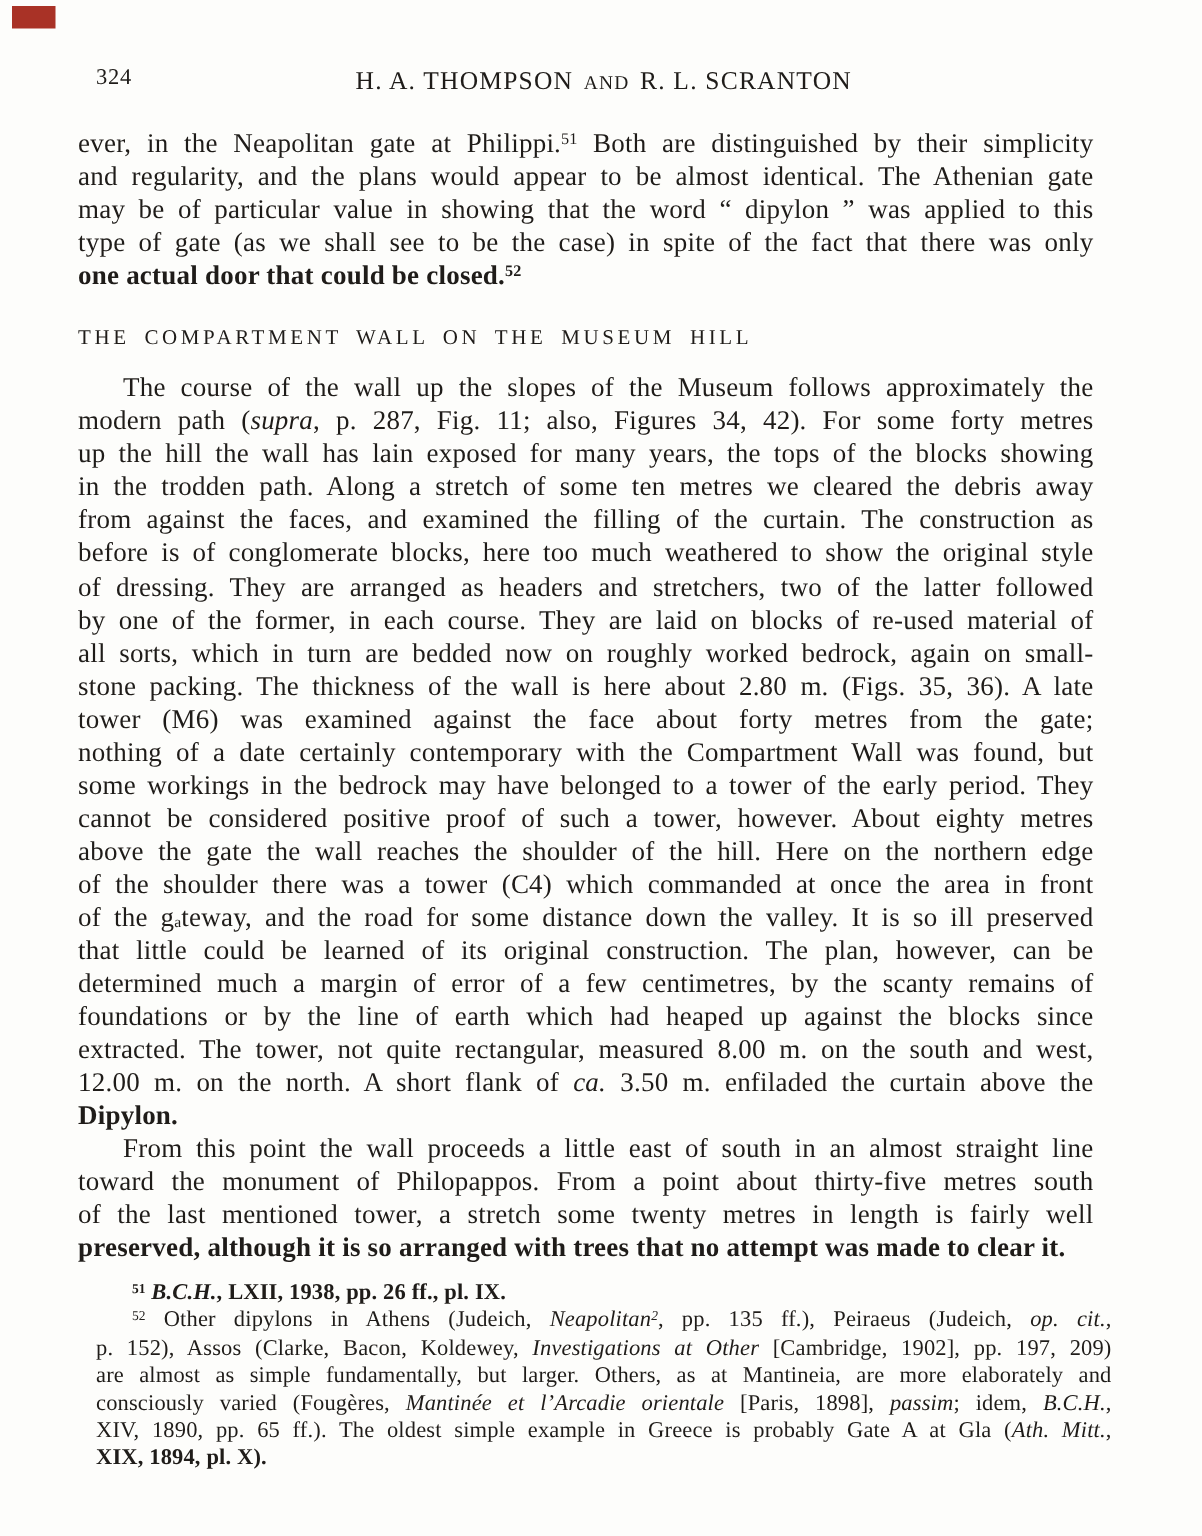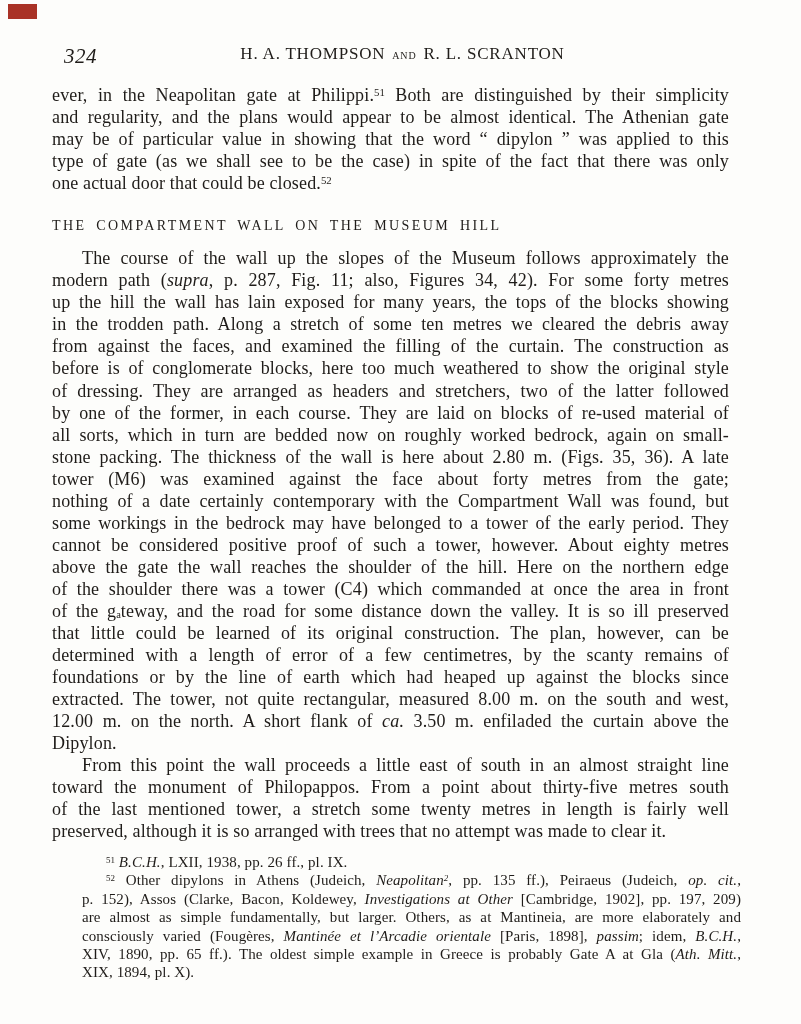--- a/index.html
+++ b/index.html
@@ -30,31 +30,30 @@
     top: 44px;
     width: 677px;
     height: 22px;
     font-size: 17px;
     letter-spacing: 0.8px;
   }
   .page-num {
     position: absolute;
     left: 0;
     top: 0;
-    font-size: 21px;
+    font-size: 15px;
     letter-spacing: 0.5px;
-    font-style: italic;
   }
   .rh-title {
     width: 100%;
     text-align: center;
     white-space: nowrap;
   }
   .rh-title .conj {
-    font-size: 10px;
+    font-size: 13px;
     text-transform: uppercase;
     letter-spacing: 0.8px;
     margin: 0 7px;
   }
   .body-text {
     position: absolute;
     left: 52px;
     top: 84px;
     width: 677px;
     font-size: 18px;
@@ -64,20 +63,21 @@
     height: 22.05px;
     line-height: 22.05px;
     text-align: justify;
     text-align-last: justify;
     white-space: nowrap;
     overflow: visible;
   }
   .line.nj {
     text-align: left;
     text-align-last: left;
+    font-weight: bold;
   }
   .line.ind {
     text-indent: 30px;
   }
   .section-heading {
     margin-top: 22px;
     height: 20px;
     line-height: 20px;
     text-align: left;
     font-size: 14px;
@@ -90,21 +90,20 @@
     position: absolute;
     left: 64px;
     top: 853px;
     width: 677px;
     font-size: 15px;
     letter-spacing: 0.1px;
   }
   .footnotes .line {
     height: 18.4px;
     line-height: 18.4px;
-    margin-left: 18px;
   }
   .footnotes .line.ind {
     text-indent: 24px;
   }
   .it { font-style: italic; }
   .sup {
     font-size: 0.6em;
     position: relative;
     top: -0.45em;
     letter-spacing: 0;
@@ -147,21 +146,21 @@
       <div class="line"><span>all sorts, which in turn are bedded now on roughly worked bedrock, again on small-</span></div>
       <div class="line"><span>stone packing.  The thickness of the wall is here about 2.80 m. (Figs. 35, 36).  A late</span></div>
       <div class="line"><span>tower (M6) was examined against the face about forty metres from the gate;</span></div>
       <div class="line"><span>nothing of a date certainly contemporary with the Compartment Wall was found, but</span></div>
       <div class="line"><span>some workings in the bedrock may have belonged to a tower of the early period.  They</span></div>
       <div class="line"><span>cannot be considered positive proof of such a tower, however.  About eighty metres</span></div>
       <div class="line"><span>above the gate the wall reaches the shoulder of the hill.  Here on the northern edge</span></div>
       <div class="line"><span>of the shoulder there was a tower (C4) which commanded at once the area in front</span></div>
       <div class="line"><span>of the g</span><span class="subc">a</span><span>teway, and the road for some distance down the valley.  It is so ill preserved</span></div>
       <div class="line"><span>that little could be learned of its original construction.  The plan, however, can be</span></div>
-      <div class="line"><span>determined with a length of error of a few centimetres, by the scanty remains of</span></div>
+      <div class="line"><span>determined much a margin of error of a few centimetres, by the scanty remains of</span></div>
       <div class="line"><span>foundations or by the line of earth which had heaped up against the blocks since</span></div>
       <div class="line"><span>extracted.  The tower, not quite rectangular, measured 8.00 m. on the south and west,</span></div>
       <div class="line"><span>12.00 m. on the north.  A short flank of </span><span class="it">ca.</span><span> 3.50 m. enfiladed the curtain above the</span></div>
       <div class="line nj"><span>Dipylon.</span></div>
     </div>
   <div>
       <div class="line ind"><span>From this point the wall proceeds a little east of south in an almost straight line</span></div>
       <div class="line"><span>toward the monument of Philopappos.  From a point about thirty-five metres south</span></div>
       <div class="line"><span>of the last mentioned tower, a stretch some twenty metres in length is fairly well</span></div>
       <div class="line nj"><span>preserved, although it is so arranged with trees that no attempt was made to clear it.</span></div>

